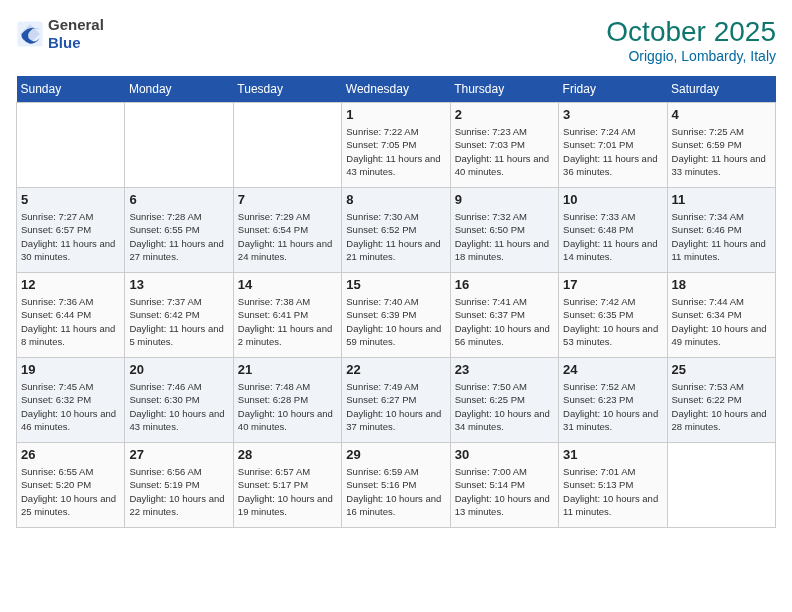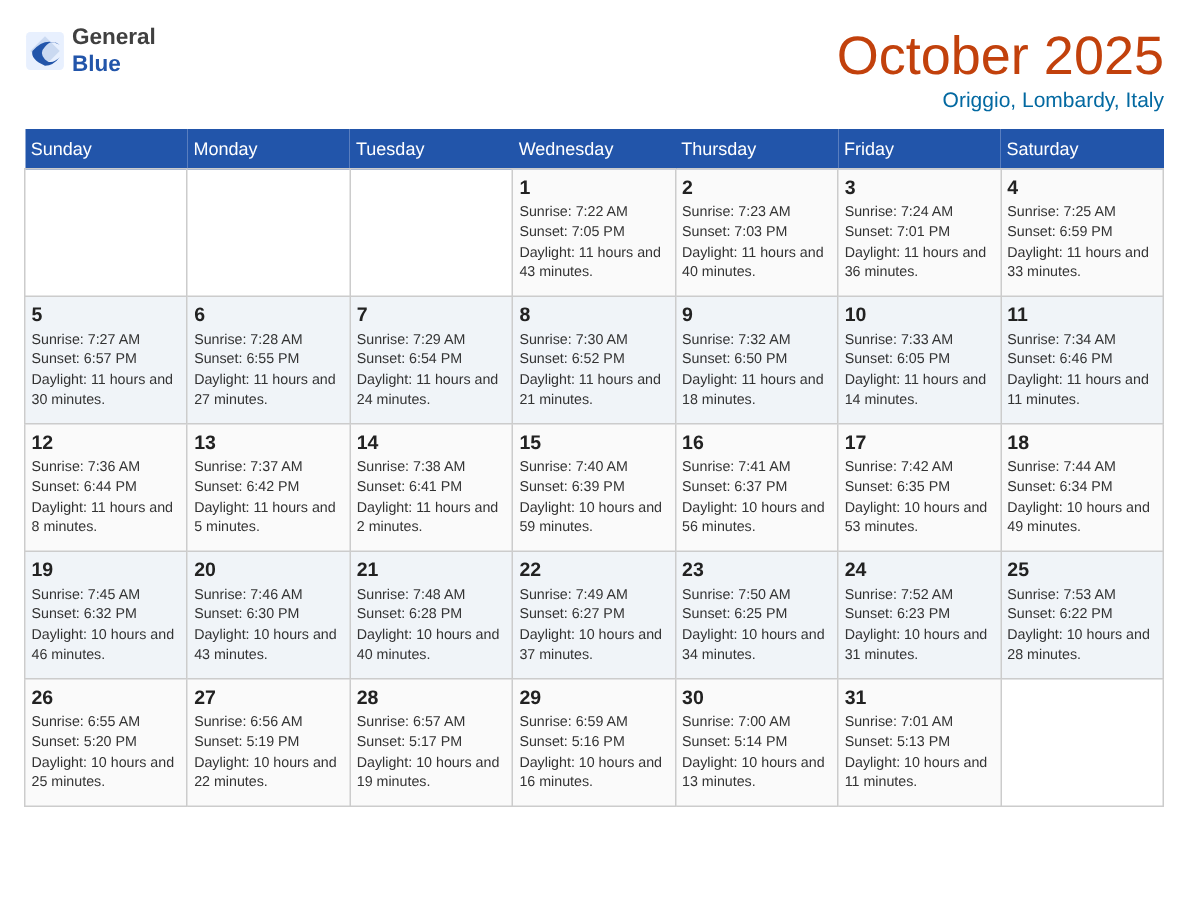--- a/index.html
+++ b/index.html
@@ -33,23 +33,23 @@
     }
     .logo-icon {
       width: 28px;
       height: 28px;
       margin-right: 4px;
     }
     .title-block {
       text-align: right;
     }
     .month-title {
-      font-size: 36px;
+      font-size: 28px;
       font-weight: 300;
-      color: #c2410c;
+      color: #0f766e;
     }
     .location-title {
       font-size: 14px;
       color: #0369a1;
     }
     table {
       width: 100%;
       border-collapse: collapse;
       font-size: 11px;
     }
@@ -183,21 +183,21 @@
         </td>
         <td>
           <div class="day-number">9</div>
           <div class="day-info" style="white-space: pre-line;">Sunrise: 7:32 AM
 Sunset: 6:50 PM
 Daylight: 11 hours and 18 minutes.</div>
         </td>
         <td>
           <div class="day-number">10</div>
           <div class="day-info" style="white-space: pre-line;">Sunrise: 7:33 AM
-Sunset: 6:05 PM
+Sunset: 6:48 PM
 Daylight: 11 hours and 14 minutes.</div>
         </td>
         <td>
           <div class="day-number">11</div>
           <div class="day-info" style="white-space: pre-line;">Sunrise: 7:34 AM
 Sunset: 6:46 PM
 Daylight: 11 hours and 11 minutes.</div>
         </td>
       </tr>
       <tr>

